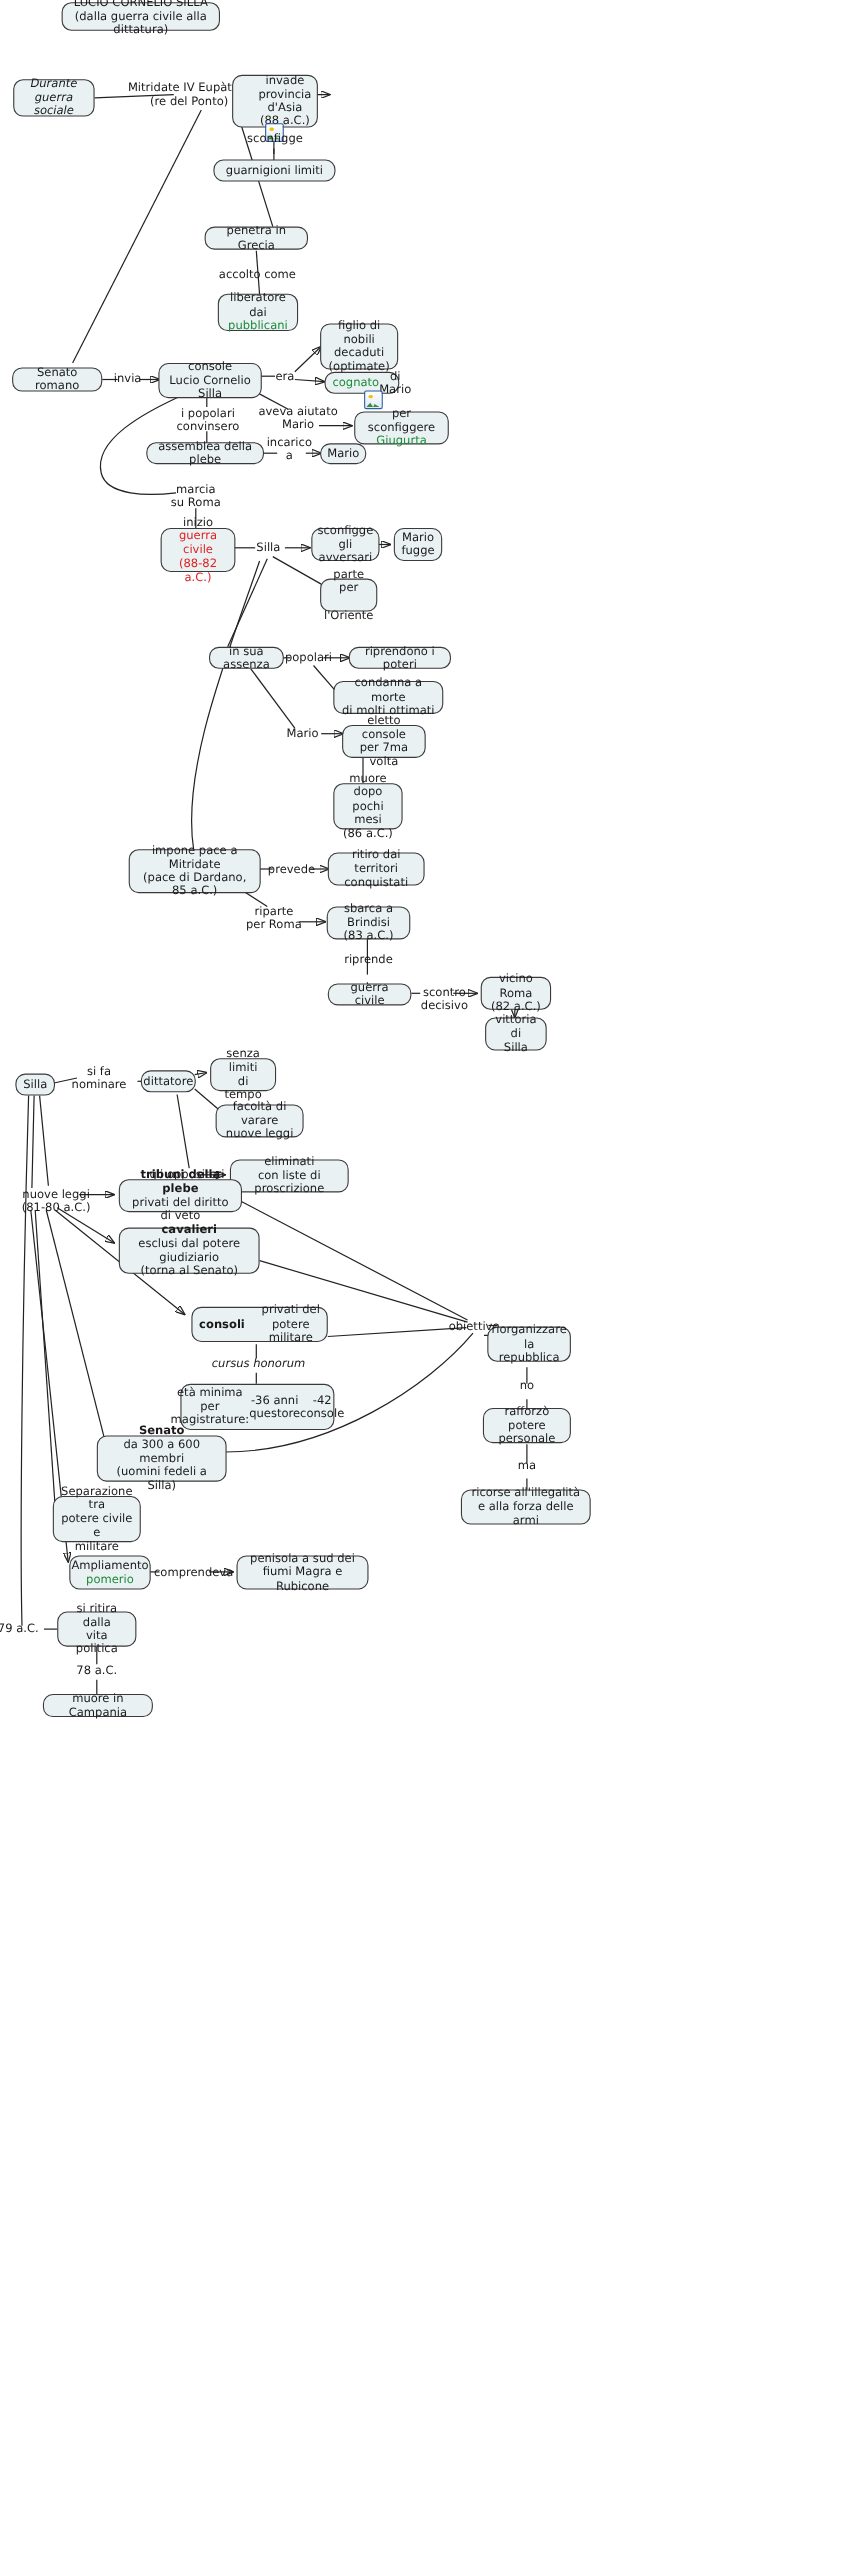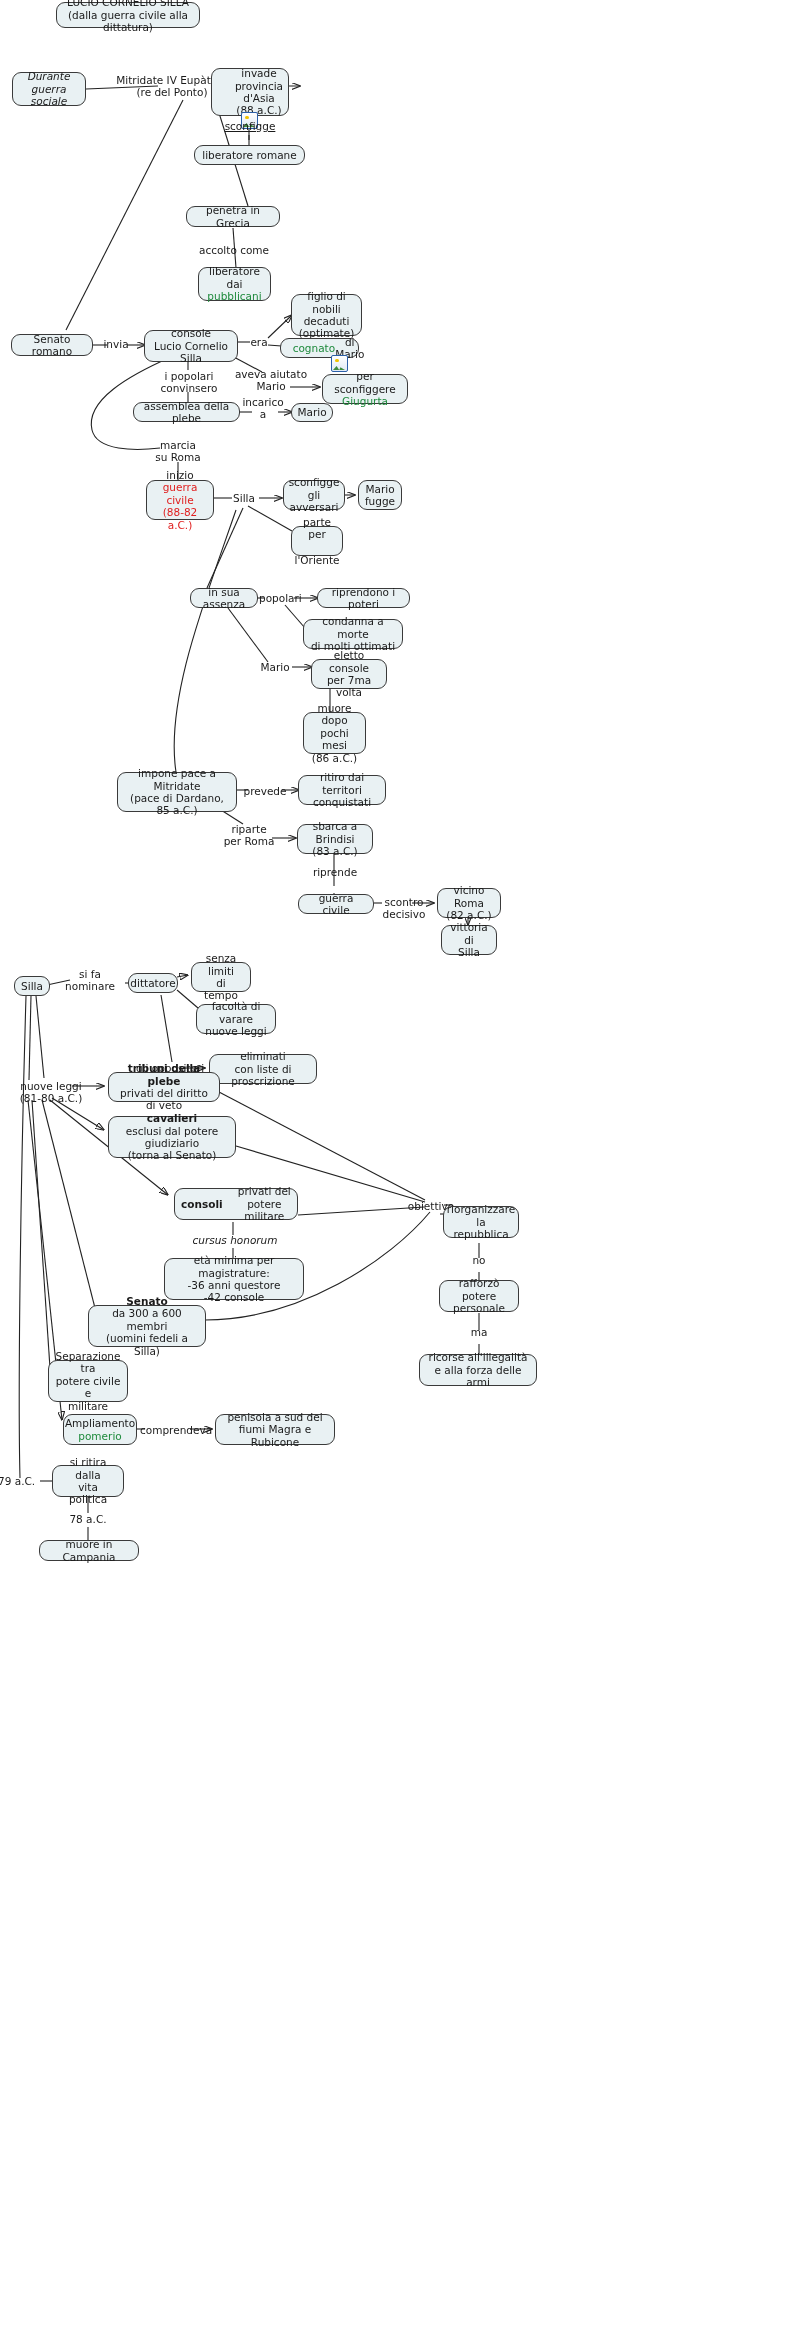--- a/index.html
+++ b/index.html
@@ -204,24 +204,24 @@
   <div class="node" style="left:211px; top:68px; width:78px; height:48px; flex-direction:column;padding-left:24px;">
     <span class="ln">invade provincia</span>
     <span class="ln">d'Asia</span>
     <span class="ln">(88 a.C.)</span>
   </div>
   <div class="imgicon" style="left:241px; top:112px;">
     <div class="sun"></div>
       <div class="hill"></div>
   </div>
 
-  <div class="label" style="left:215px; top:120px; width:70px;text-decoration:underline;">sconfigge</div>
+  <div class="label" style="left:215px; top:120px; width:70px;">sconfigge</div>
 
   <div class="node" style="left:194px; top:145px; width:111px; height:20px;">
-    <span class="ln">liberatore romane</span>
+    <span class="ln">guarnigioni limiti</span>
   </div>
 
   <div class="node" style="left:186px; top:206px; width:94px; height:21px;">
     <span class="ln">penetra in Grecia</span>
   </div>
 
   <div class="label" style="left:194px; top:244px; width:80px;">accolto come</div>
 
   <div class="node" style="left:198px; top:267px; width:73px; height:34px; flex-direction:column;">
     <span class="ln">liberatore dai</span>
@@ -240,21 +240,21 @@
   </div>
 
   <div class="label" style="left:246px; top:336px; width:26px;">era</div>
 
   <div class="node" style="left:291px; top:294px; width:71px; height:42px; flex-direction:column;">
     <span class="ln">figlio di nobili</span>
     <span class="ln">decaduti</span>
     <span class="ln">(optimate)</span>
   </div>
 
-  <div class="node" style="left:280px; top:338px; width:79px; height:20px;padding-left:24px;">
+  <div class="node" style="left:295px; top:338px; width:68px; height:20px;padding-left:24px;">
     <span class="ln green">cognato</span>
       <span class="ln"> di Mario</span>
   </div>
   <div class="imgicon" style="left:331px; top:355px;">
     <div class="sun"></div>
       <div class="hill"></div>
   </div>
 
   <div class="label" style="left:228px; top:368px; width:86px;">aveva aiutato
 Mario</div>
@@ -414,21 +414,21 @@
     <span class="ln">(torna al Senato)</span>
   </div>
 
   <div class="node" style="left:174px; top:1188px; width:124px; height:32px; flex-direction:row;gap:15px;">
     <span class="ln bold">consoli</span>
     <span class="ln">privati del potere militare</span>
   </div>
 
   <div class="label ital" style="left:192px; top:1234px; width:86px;">cursus honorum</div>
 
-  <div class="node" style="left:164px; top:1258px; width:140px; height:42px; flex-direction:column;">
+  <div class="node" style="left:164px; top:1258px; width:140px; height:42px; ">
     <span class="ln">età minima per magistrature:</span>
     <span class="ln">-36 anni questore</span>
     <span class="ln">-42 console</span>
   </div>
 
   <div class="node" style="left:88px; top:1305px; width:118px; height:42px; flex-direction:column;">
     <span class="ln bold">Senato</span>
     <span class="ln">da 300 a 600 membri</span>
     <span class="ln">(uomini fedeli a Silla)</span>
   </div>

